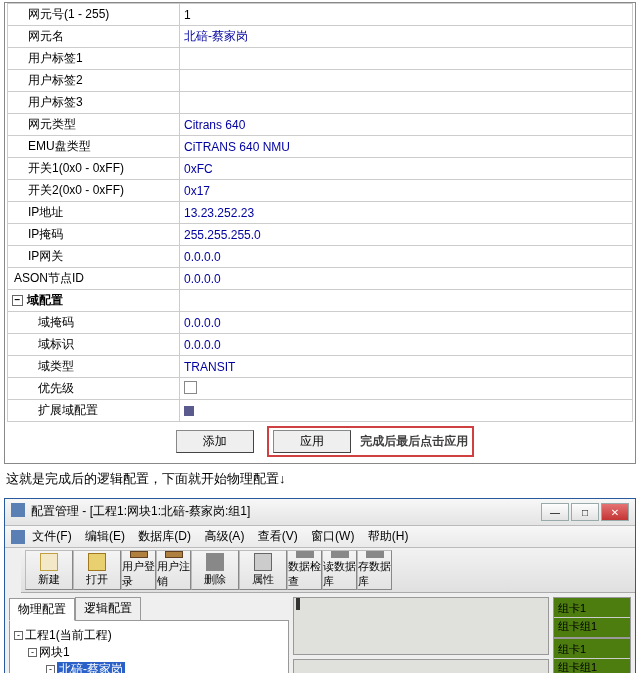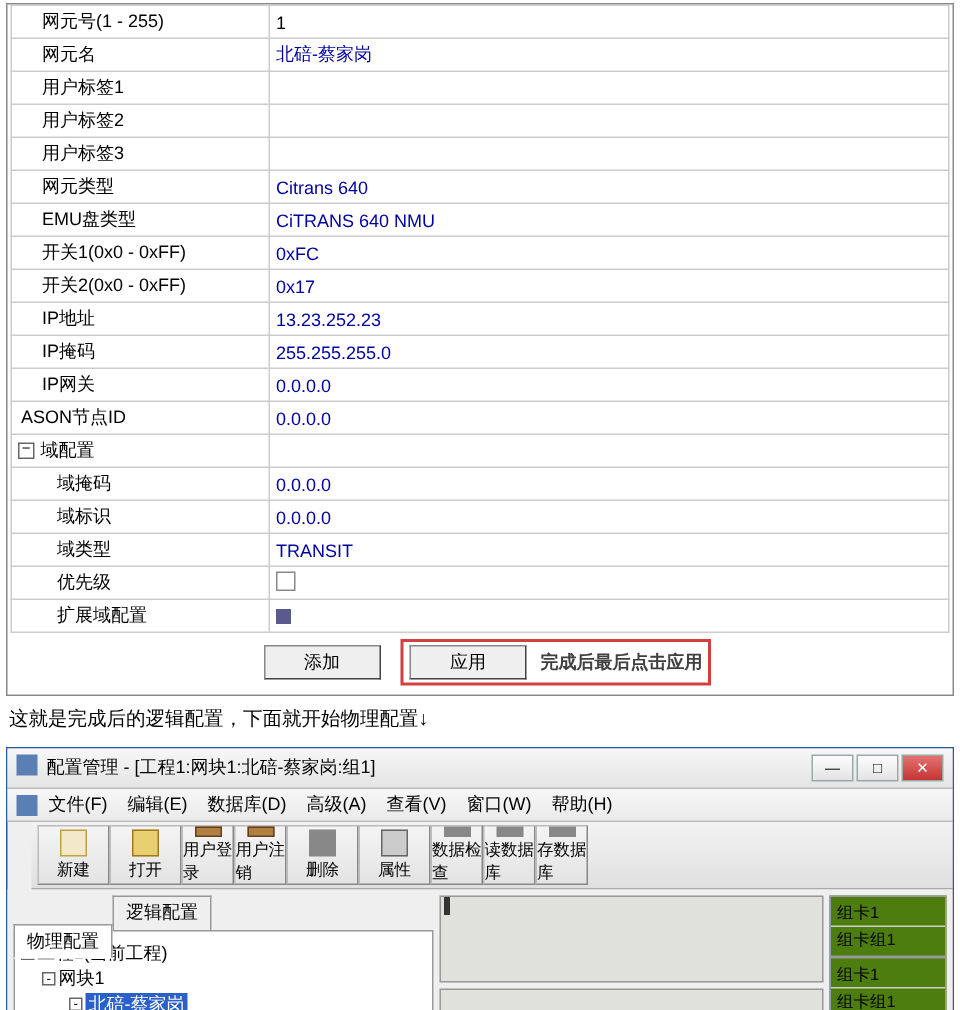--- a/index.html
+++ b/index.html
@@ -3,21 +3,21 @@
 <meta charset="utf-8">
 <style>
   *{box-sizing:border-box;margin:0;padding:0;}
   body{font-family:"SimSun","Microsoft YaHei",Arial,sans-serif;font-size:12px;background:#fff;color:#000;width:640px;}
   
   .prop-wrap{border:1px solid #888;background:#fff;padding:0 2px 6px 2px;margin:2px 4px 4px 4px;}
   .prop-tbl{width:100%;border-collapse:collapse;table-layout:fixed;}
   .prop-tbl td{border:1px solid #ccc;padding:2px 4px;height:20px;font-size:12px;white-space:nowrap;overflow:hidden;}
   .prop-tbl td.lbl{width:160px;background:#fff;color:#000;}
   .prop-tbl td.val{color:#0000a0;}
-  .prop-tbl td.hdr{font-weight:normal;color:#000;}
+  .prop-tbl td.hdr{font-weight:bold;color:#000;}
   .minus-box{display:inline-block;width:11px;height:11px;border:1px solid #666;line-height:7px;text-align:center;font-size:10px;margin-right:4px;vertical-align:middle;}
   .chk{width:13px;height:13px;border:1px solid #888;display:inline-block;background:#fff;}
   .expand-btn{display:inline-block;width:10px;height:10px;background:#5a5a8f;vertical-align:middle;}
   .btn-row{text-align:center;padding-top:4px;}
   .winbtn{display:inline-block;border:1px solid #888;border-right-color:#444;border-bottom-color:#444;background:#efefef;padding:2px 26px;margin:0 10px;font-size:12px;}
   .apply-wrap{display:inline-block;border:2px solid #d04040;padding:2px 4px;}
   .apply-wrap .winbtn{margin:0;}
   .red-note{color:#404040;font-weight:bold;margin-left:6px;}
   .mid-text{margin:6px 6px 10px 6px;font-size:13px;}
   
@@ -39,21 +39,21 @@
   .tb .ico.open{background:#e8d070;border:1px solid #a07820;}
   .tb .ico.save{background:#6a6ab5;border:1px solid #333;}
   .tb .ico.user{background:#b08040;border:1px solid #604020;}
   .tb .ico.del{background:#888;}
   .tb .ico.prop{background:#ccc;border:1px solid #666;}
   .tb .ico.db{background:#888;}
   .content{display:flex;background:#efefef;padding:4px;gap:4px;}
   .leftp{flex:0 0 280px;}
   .tabs{display:flex;}
   .tab{border:1px solid #999;border-bottom:none;padding:2px 8px;background:#efefef;font-size:12px;}
-  .tab.active{background:#fff;border-bottom:1px solid #fff;position:relative;top:19px;}
+  .tab.active{background:#fff;border-bottom:1px solid #fff;position:relative;top:1px;}
   .tree{border:1px solid #999;background:#fff;height:100px;padding:6px 4px;font-size:12px;line-height:17px;}
   .tree .ind1{padding-left:14px;}
   .tree .ind2{padding-left:32px;}
   .tree .pm{display:inline-block;width:9px;height:9px;border:1px solid #666;line-height:7px;text-align:center;font-size:9px;margin-right:2px;vertical-align:middle;}
   .tree .sel{background:#2a60c8;color:#fff;padding:0 2px;}
   .midp{flex:1;}
   .slot{border:1px solid #999;background:#e0e0dc;height:58px;margin-bottom:4px;position:relative;}
   .slot .stub{position:absolute;top:0;left:2px;width:4px;height:12px;background:#333;}
   .rgtp{flex:0 0 78px;}
   .rg-box{border:1px solid #999;background:#4d7c0f;margin-bottom:0;padding:2px 0;}

